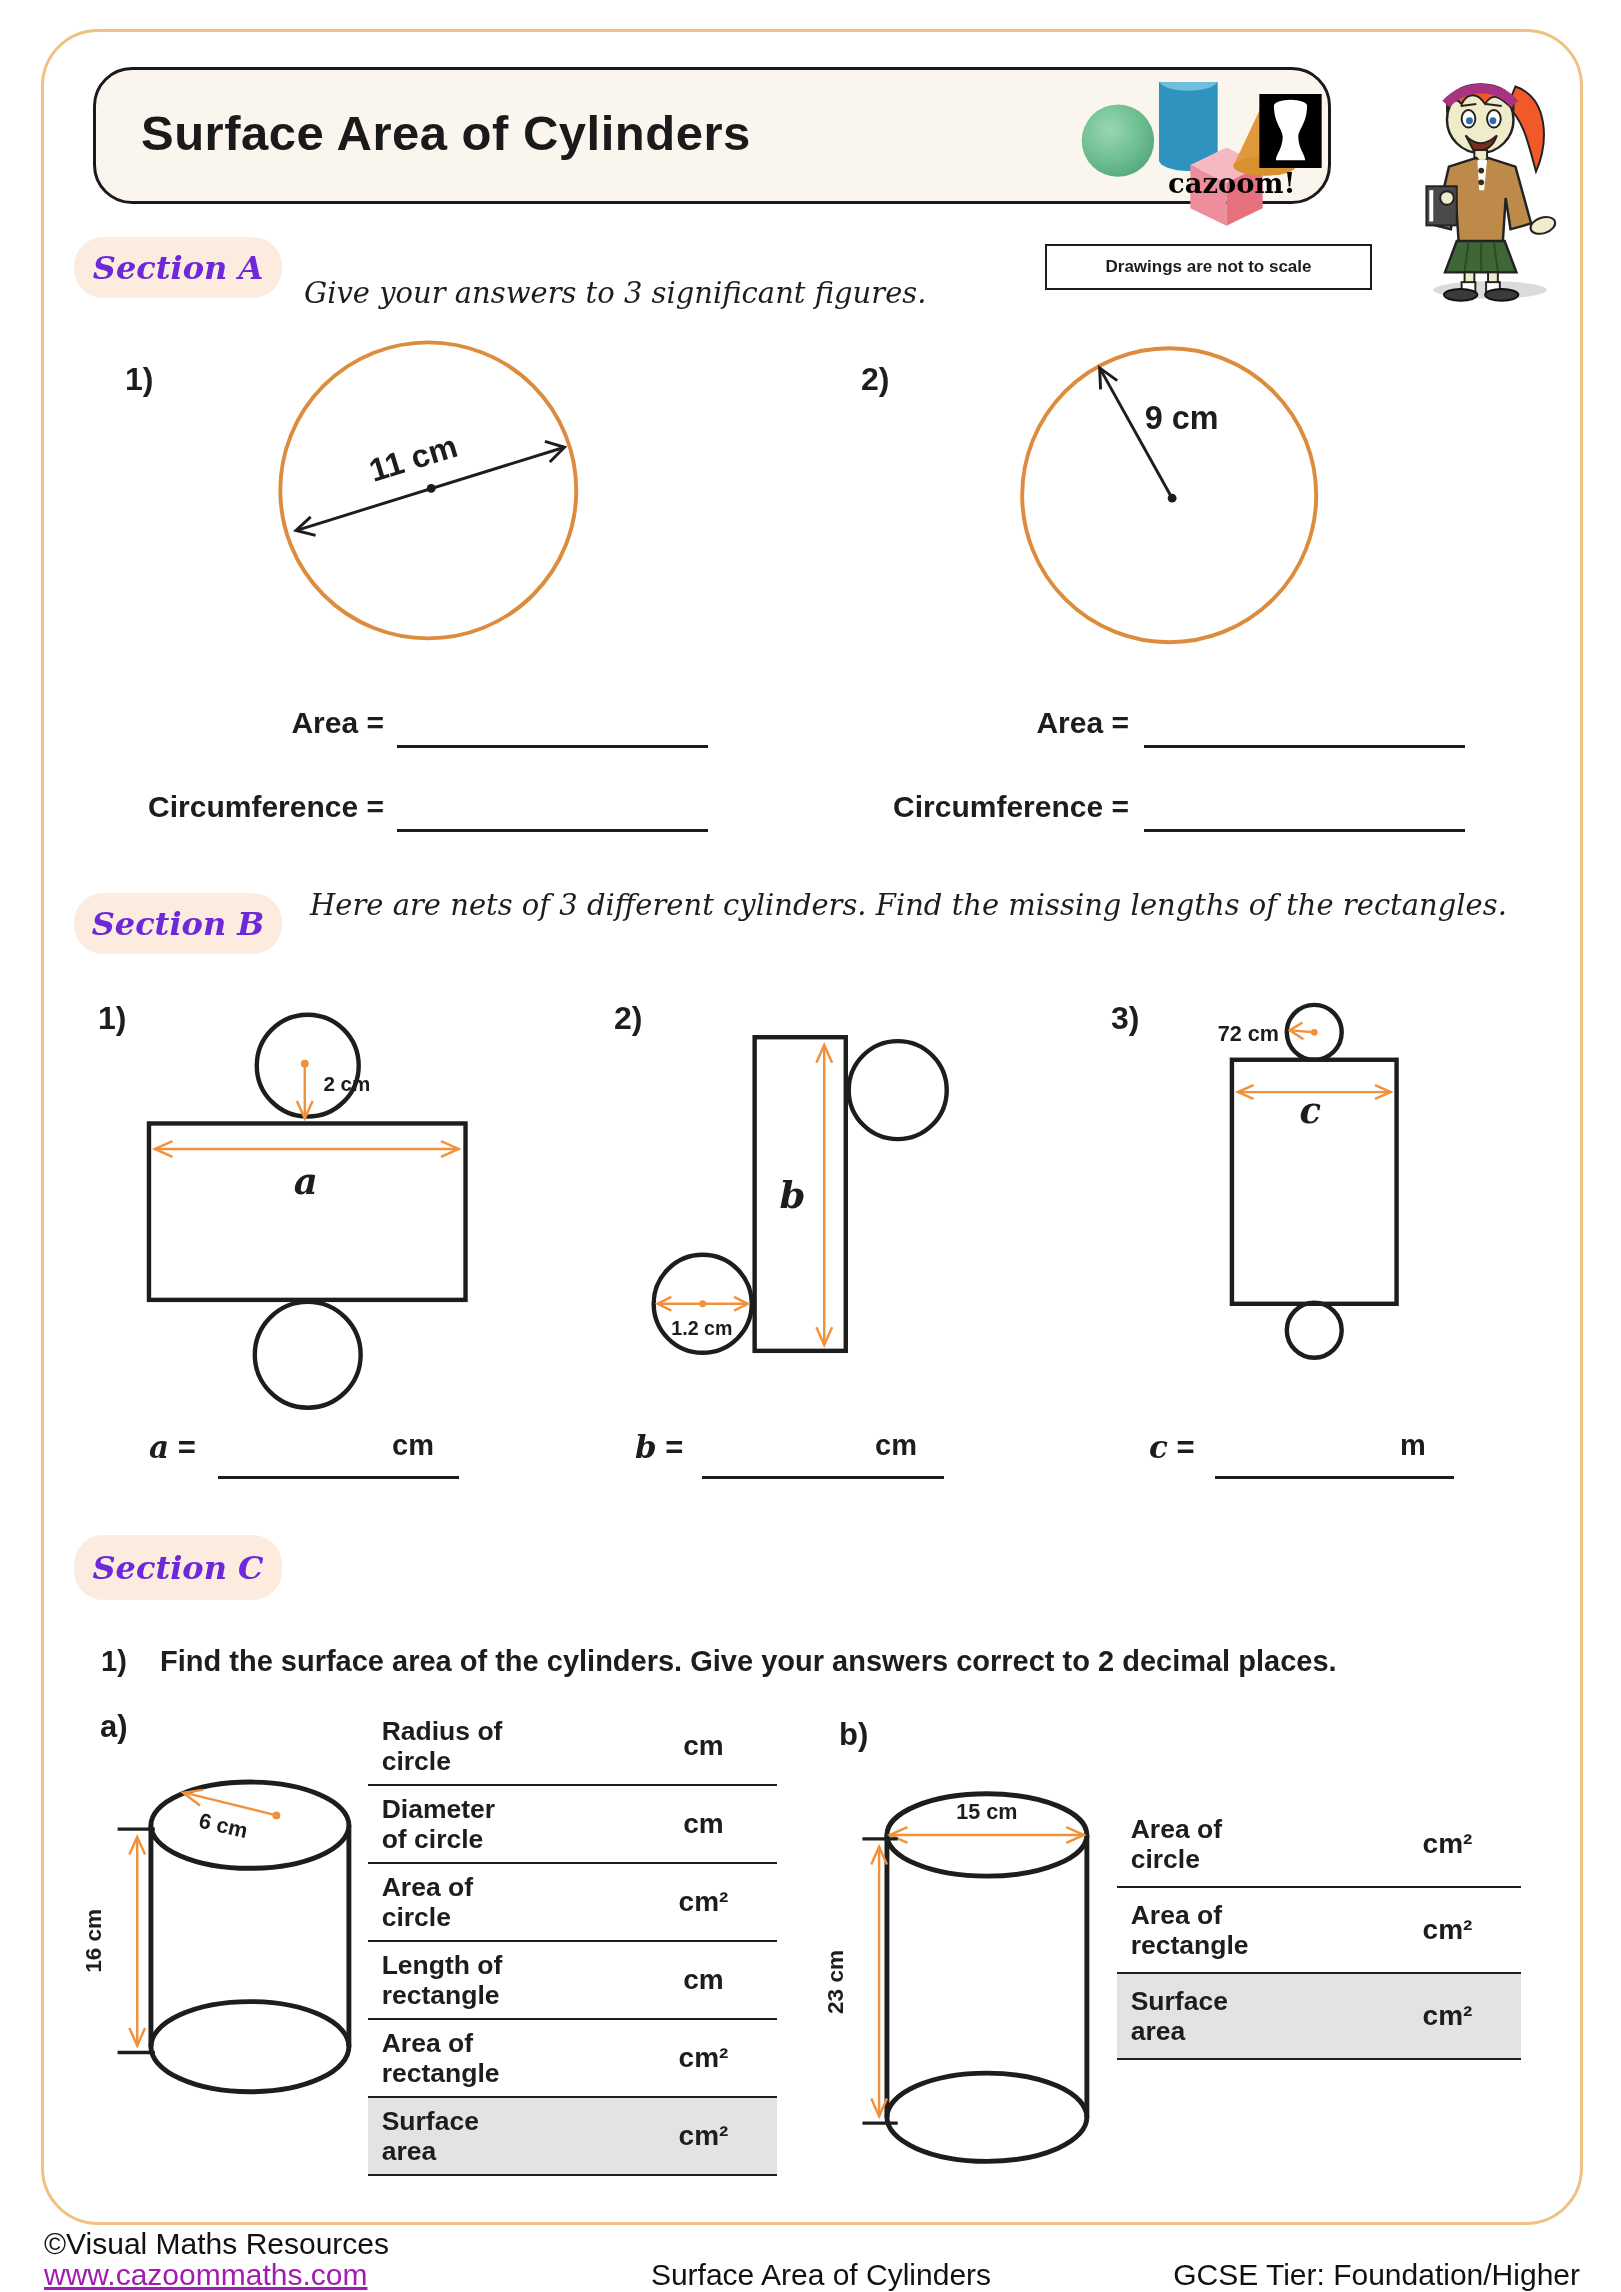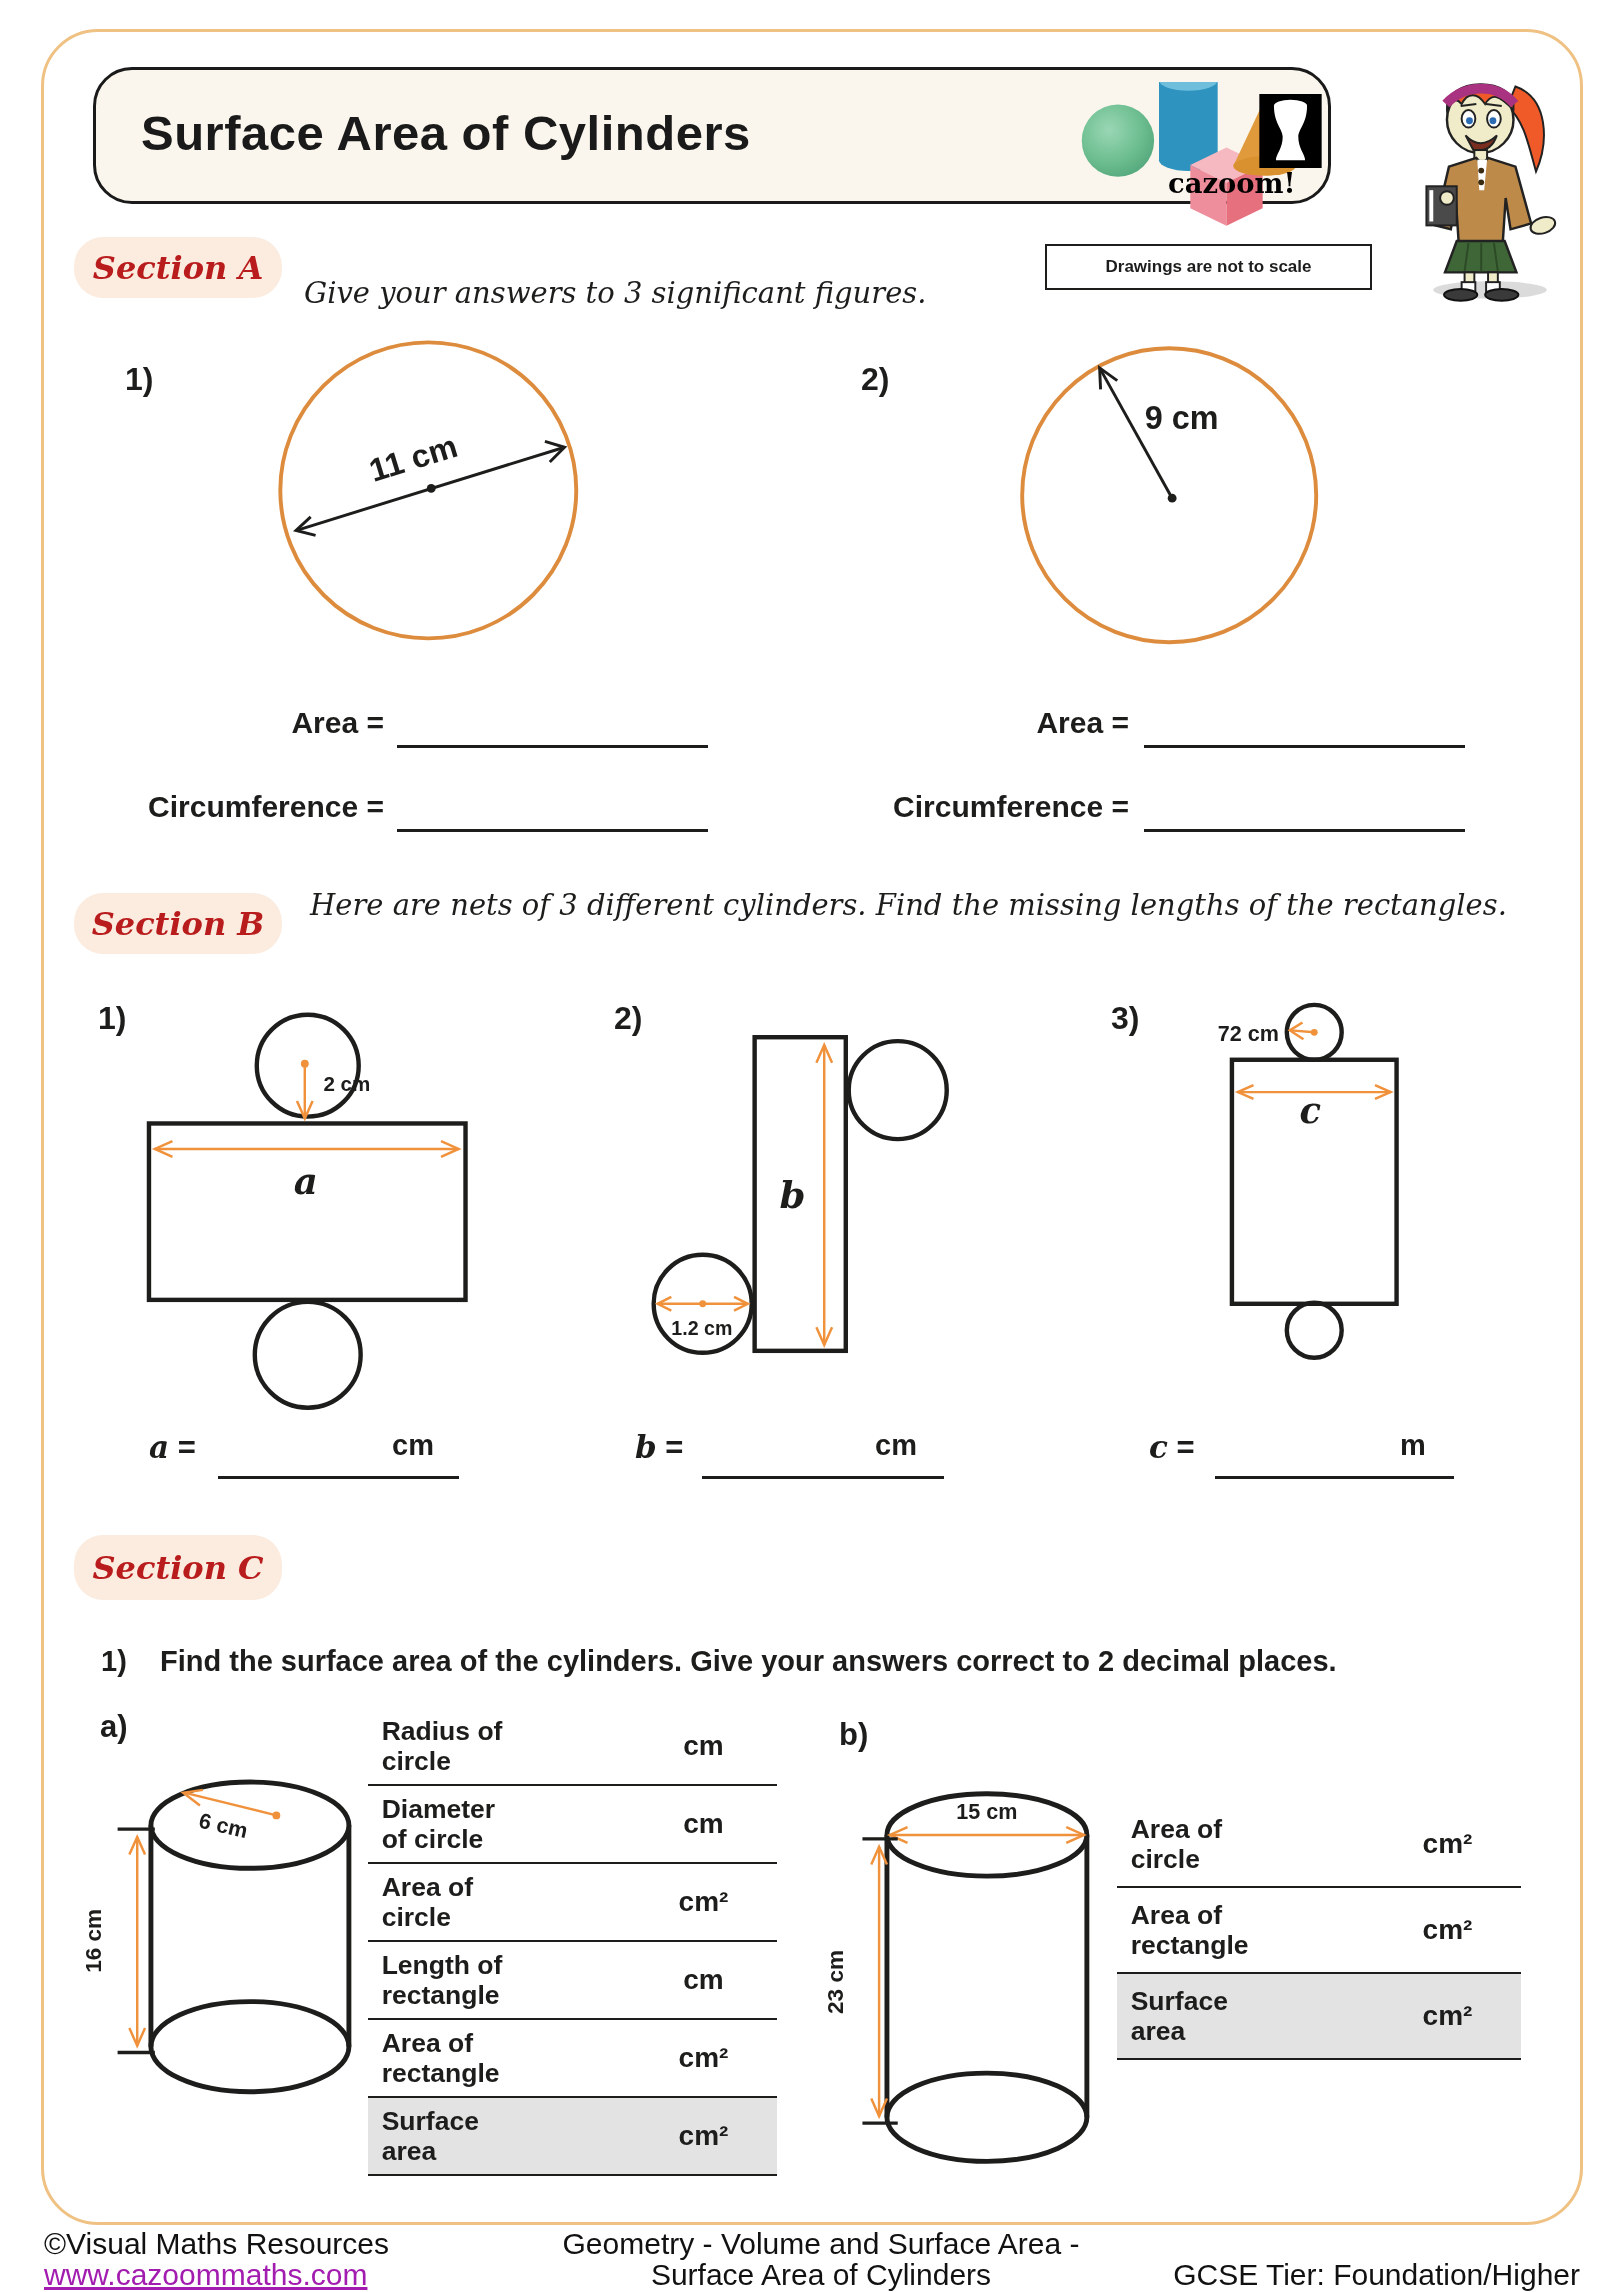--- a/index.html
+++ b/index.html
@@ -8,21 +8,21 @@
   .abs{position:absolute;}
   .page-border{position:absolute;left:41px;top:29px;width:1536px;height:2190px;
                border:3.9px solid #EFC183;border-radius:57px;}
   .header-box{position:absolute;left:93px;top:67px;width:1238px;height:137px;background:#FAF6ED;
               border:3.9px solid #1a1a1a;border-radius:39px;box-sizing:border-box;}
   .page-title{position:absolute;left:45px;top:35px;font-size:49px;font-weight:bold;letter-spacing:0.5px;color:#1a1a1a;}
   .logo-text{position:absolute;left:1139px;top:96px;width:216px;text-align:center;
              font-family:"DejaVu Serif",serif;font-weight:bold;font-size:28px;color:#000;}
   .pill{position:absolute;left:74px;width:208px;height:61px;background:#FBECDF;border-radius:29px;
         display:flex;align-items:center;justify-content:center;}
-  .pill span{font-family:"DejaVu Serif",serif;font-style:italic;font-weight:bold;font-size:32px;color:#b91c1c;}
+  .pill span{font-family:"DejaVu Serif",serif;font-style:italic;font-weight:bold;font-size:32px;color:#6d28d9;}
   .instr{position:absolute;left:304px;font-family:"DejaVu Serif",serif;font-style:italic;
          font-size:29px;color:#1d1d1b;white-space:nowrap;}
   .note-box{position:absolute;left:1045px;top:244px;width:327px;height:46px;border:2.9px solid #1d1d1b;
             display:flex;align-items:center;justify-content:center;font-weight:bold;font-size:17px;box-sizing:border-box;}
   .qnum{position:absolute;font-weight:bold;font-size:32px;}
   .eq-label{position:absolute;width:325px;text-align:right;font-weight:bold;font-size:30px;white-space:nowrap;}
   .ans-line{position:absolute;height:2.9px;background:#1d1d1b;}
   .ansrow{position:absolute;font-size:31px;font-weight:bold;white-space:nowrap;}
   .ansrow .var{font-family:"DejaVu Serif",serif;font-style:italic;font-weight:bold;}
   .unit{position:absolute;font-size:29px;font-weight:bold;}
@@ -247,21 +247,20 @@
           <div>Surface</div>
           <div>area</div>
         </div>
       <div class="tspacer"></div>
       <div class="tunit">cm²</div>
     </div>
     </div>
 
   <div class="footer-text" style="left:44px;top:2227px;">©Visual Maths Resources</div>
   <div class="footer-text footer-link" style="left:44px;top:2258px;">www.cazoommaths.com</div>
-  <div class="footer-text centered" style="left:419px;top:2227px;width:804px;">Geometry - Volume and Surface Area -</div>
   <div class="footer-text centered" style="left:419px;top:2258px;width:804px;">Surface Area of Cylinders</div>
   <div class="footer-text" style="left:1168px;top:2258px;width:412px;text-align:right;">GCSE Tier: Foundation/Higher</div>
 
   <svg class="diagrams" width="1621" height="2293" viewBox="0 0 1654 2339">
 
     <g>
       <circle cx="437" cy="500" r="151" fill="none" stroke="#DD8C3E" stroke-width="4"></circle>
       <line x1="302" y1="541" x2="576" y2="456" stroke="#1d1d1b" stroke-width="3"></line>
       <path d="M556 450 L576 456 L561 471" fill="none" stroke="#1d1d1b" stroke-width="3"></path>
       <path d="M322 546 L302 541 L317 527" fill="none" stroke="#1d1d1b" stroke-width="3"></path>

